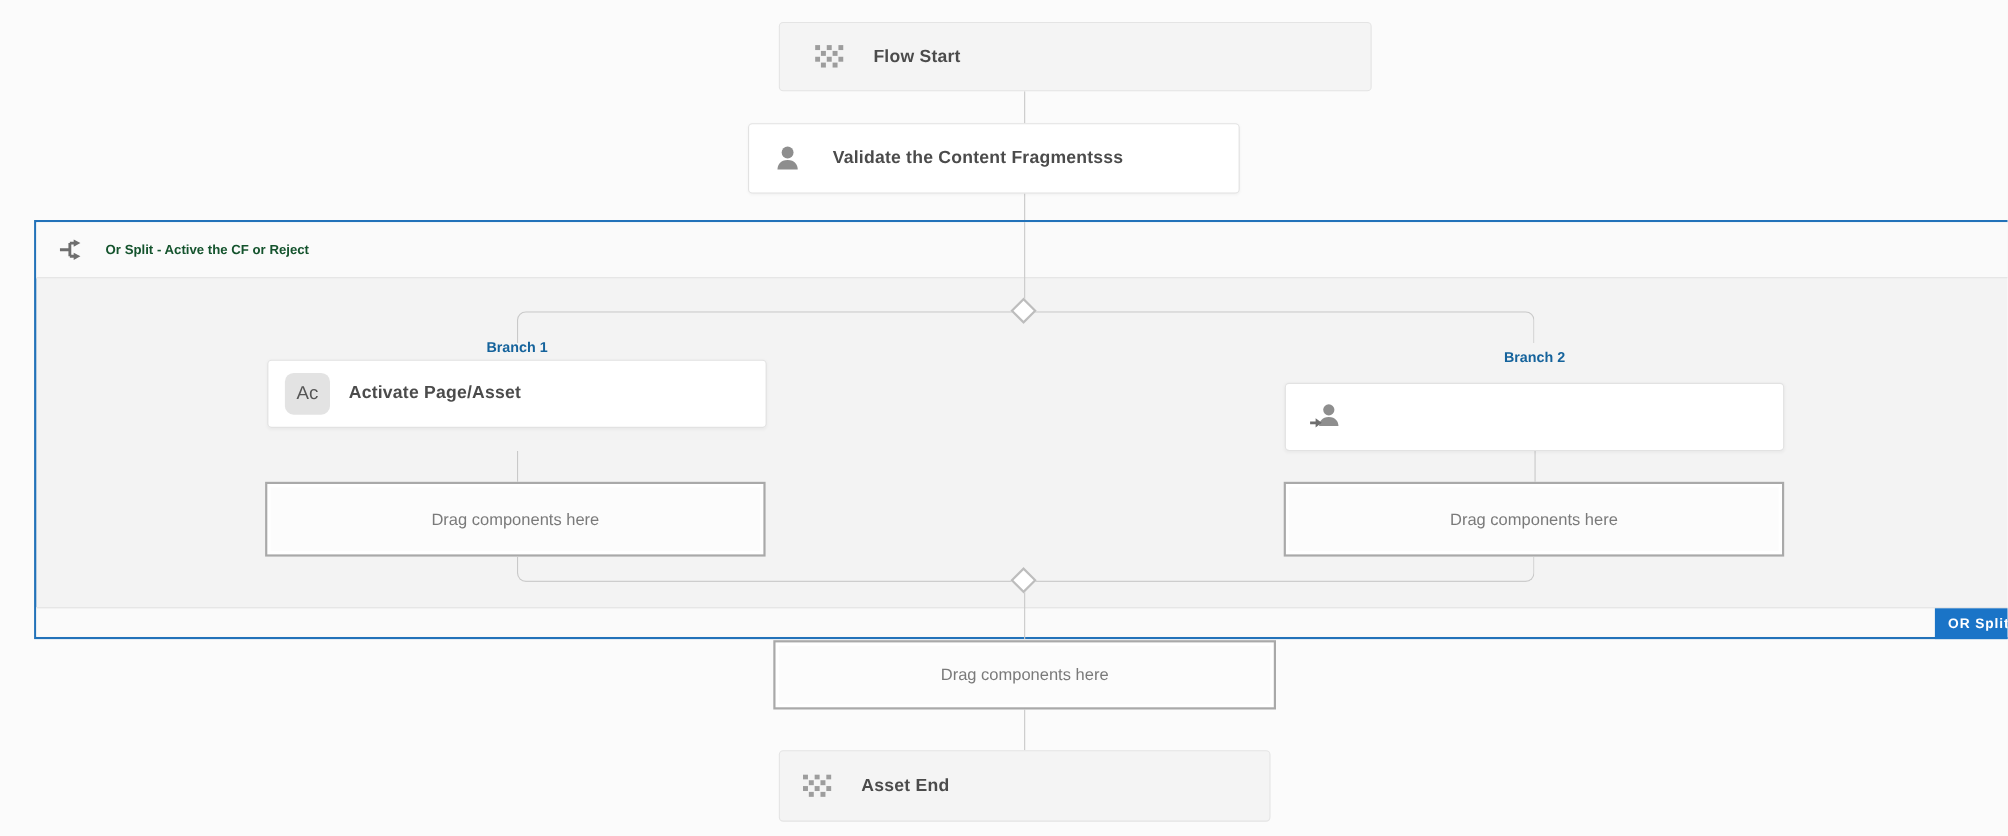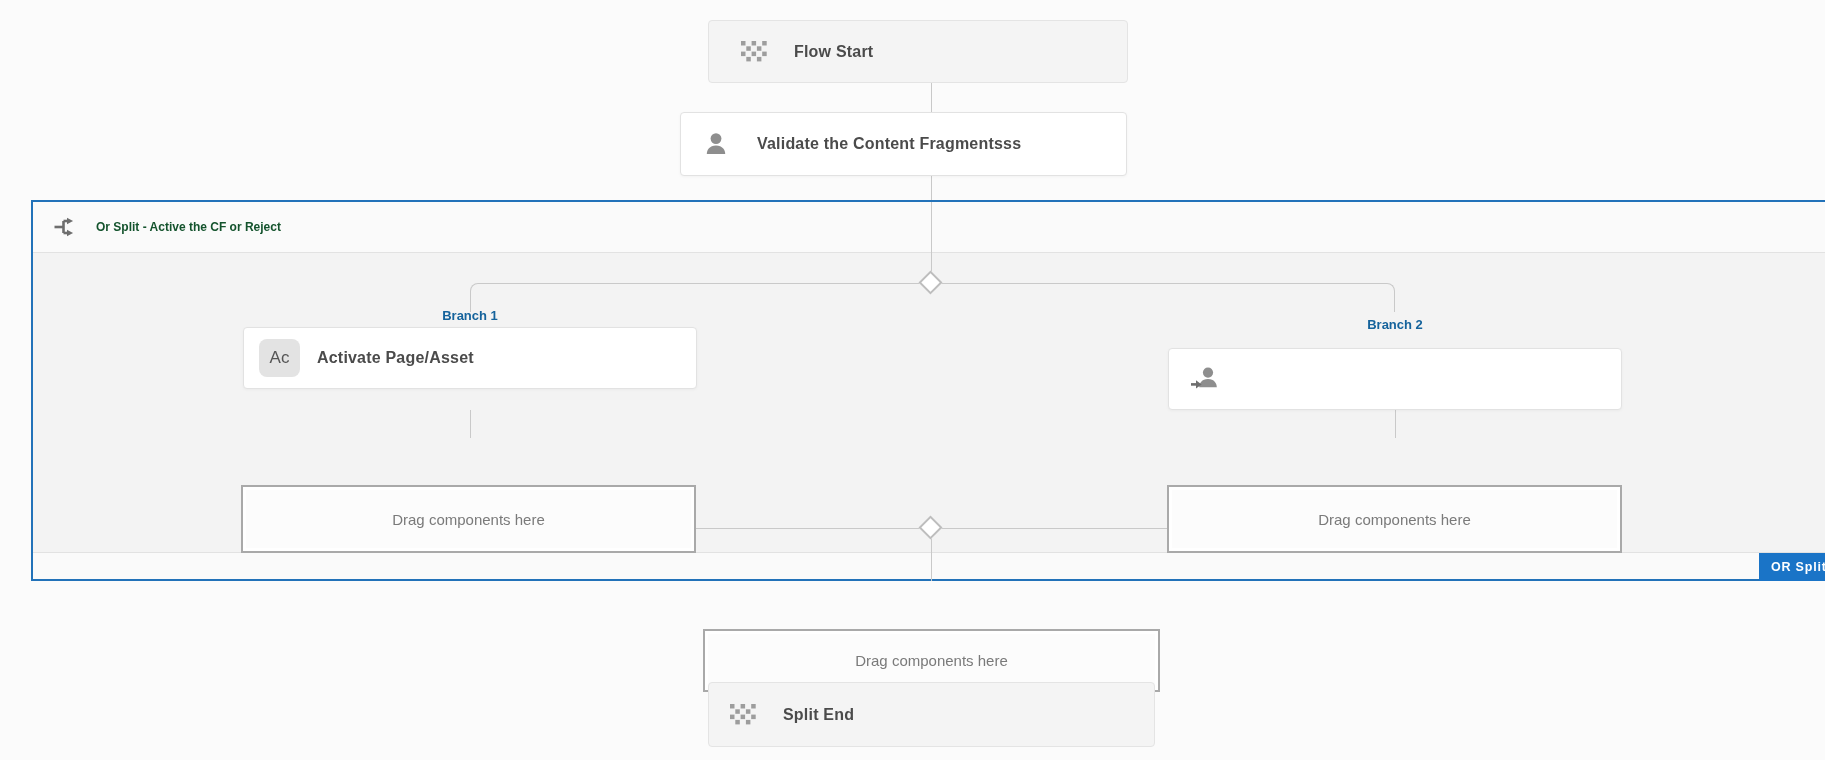--- a/index.html
+++ b/index.html
@@ -7,21 +7,21 @@
   .canvas{position:relative;width:1825px;height:760px;background:#fbfbfb;overflow:hidden;}
 
   
   .node{position:absolute;display:flex;align-items:center;box-sizing:border-box;border-radius:4px;z-index:5;}
   .flow-node{background:#f4f4f4;border:1px solid #e4e4e4;padding-left:21px;gap:27px;}
   .step-node{background:#ffffff;border:1px solid #e2e2e2;padding-left:21px;gap:27px;box-shadow:0 1px 3px rgba(0,0,0,0.04);}
   .node-label{font-size:16px;font-weight:700;color:#4b4b4b;letter-spacing:0.2px;white-space:nowrap;}
 
   
   .dropzone{position:absolute;box-sizing:border-box;border:2px solid #a9a9a9;background:#fcfcfc;
-            box-shadow:inset 0 0 0 3px #ffffff;display:flex;align-items:center;justify-content:center;z-index:5;margin-top:47px;}
+            box-shadow:inset 0 0 0 3px #ffffff;display:flex;align-items:center;justify-content:center;z-index:5;}
   .dropzone span{font-size:15px;color:#7a7a7a;}
 
   
   .vline{position:absolute;width:1px;background:#c9c9c9;z-index:4;}
   .bracket-top{position:absolute;left:470px;top:283px;width:925px;height:29px;box-sizing:border-box;
                border:1px solid #c9c9c9;border-bottom:none;border-radius:8px 8px 0 0;z-index:2;}
   .bracket-bottom{position:absolute;left:470px;top:506px;width:925px;height:23px;box-sizing:border-box;
                border:1px solid #c9c9c9;border-top:none;border-radius:0 0 8px 8px;z-index:2;}
   .diamond{position:absolute;width:13px;height:13px;background:#ffffff;border:2px solid #bdbdbd;
            transform:rotate(45deg);z-index:5;}
@@ -79,21 +79,21 @@
   <div class="vline" style="left:1395px;top:410px;height:28px;"></div>
   <div class="vline" style="left:931px;top:536px;height:45px;"></div>
   <div class="vline" style="left:931px;top:645px;height:37px;"></div>
 
   <div class="diamond" style="left:922px;top:274px;"></div>
   <div class="diamond" style="left:922px;top:519px;"></div>
 
   <div class="branch-label" style="left:470px;top:308px;">Branch 1</div>
   <div class="branch-label" style="left:1395px;top:317px;">Branch 2</div>
 
-  <div class="node flow-node" style="left:708px;top:20px;width:420px;height:63px;padding-left:32px;">
+  <div class="node flow-node" style="left:708px;top:20px;width:539px;height:63px;padding-left:32px;">
     <span class="icon">
       <svg width="26" height="21" viewBox="0 0 26 21">
         <g fill="#9d9d9d">
           <rect x="0" y="0" width="4.5" height="4.5"></rect>
             <rect x="10.6" y="0" width="4.5" height="4.5"></rect>
             <rect x="21.2" y="0" width="4.5" height="4.5"></rect>
           <rect x="5.3" y="5.3" width="4.5" height="4.5"></rect>
             <rect x="15.9" y="5.3" width="4.5" height="4.5"></rect>
           <rect x="0" y="10.6" width="4.5" height="4.5"></rect>
             <rect x="10.6" y="10.6" width="4.5" height="4.5"></rect>
@@ -154,16 +154,16 @@
           <rect x="5.3" y="5.3" width="4.5" height="4.5"></rect>
             <rect x="15.9" y="5.3" width="4.5" height="4.5"></rect>
           <rect x="0" y="10.6" width="4.5" height="4.5"></rect>
             <rect x="10.6" y="10.6" width="4.5" height="4.5"></rect>
             <rect x="21.2" y="10.6" width="4.5" height="4.5"></rect>
           <rect x="5.3" y="15.9" width="4.5" height="4.5"></rect>
             <rect x="15.9" y="15.9" width="4.5" height="4.5"></rect>
         </g>
       </svg>
     </span>
-    <span class="node-label">Split End</span>
+    <span class="node-label">Asset End</span>
   </div>
 
 </div>
 
 </body></html>

